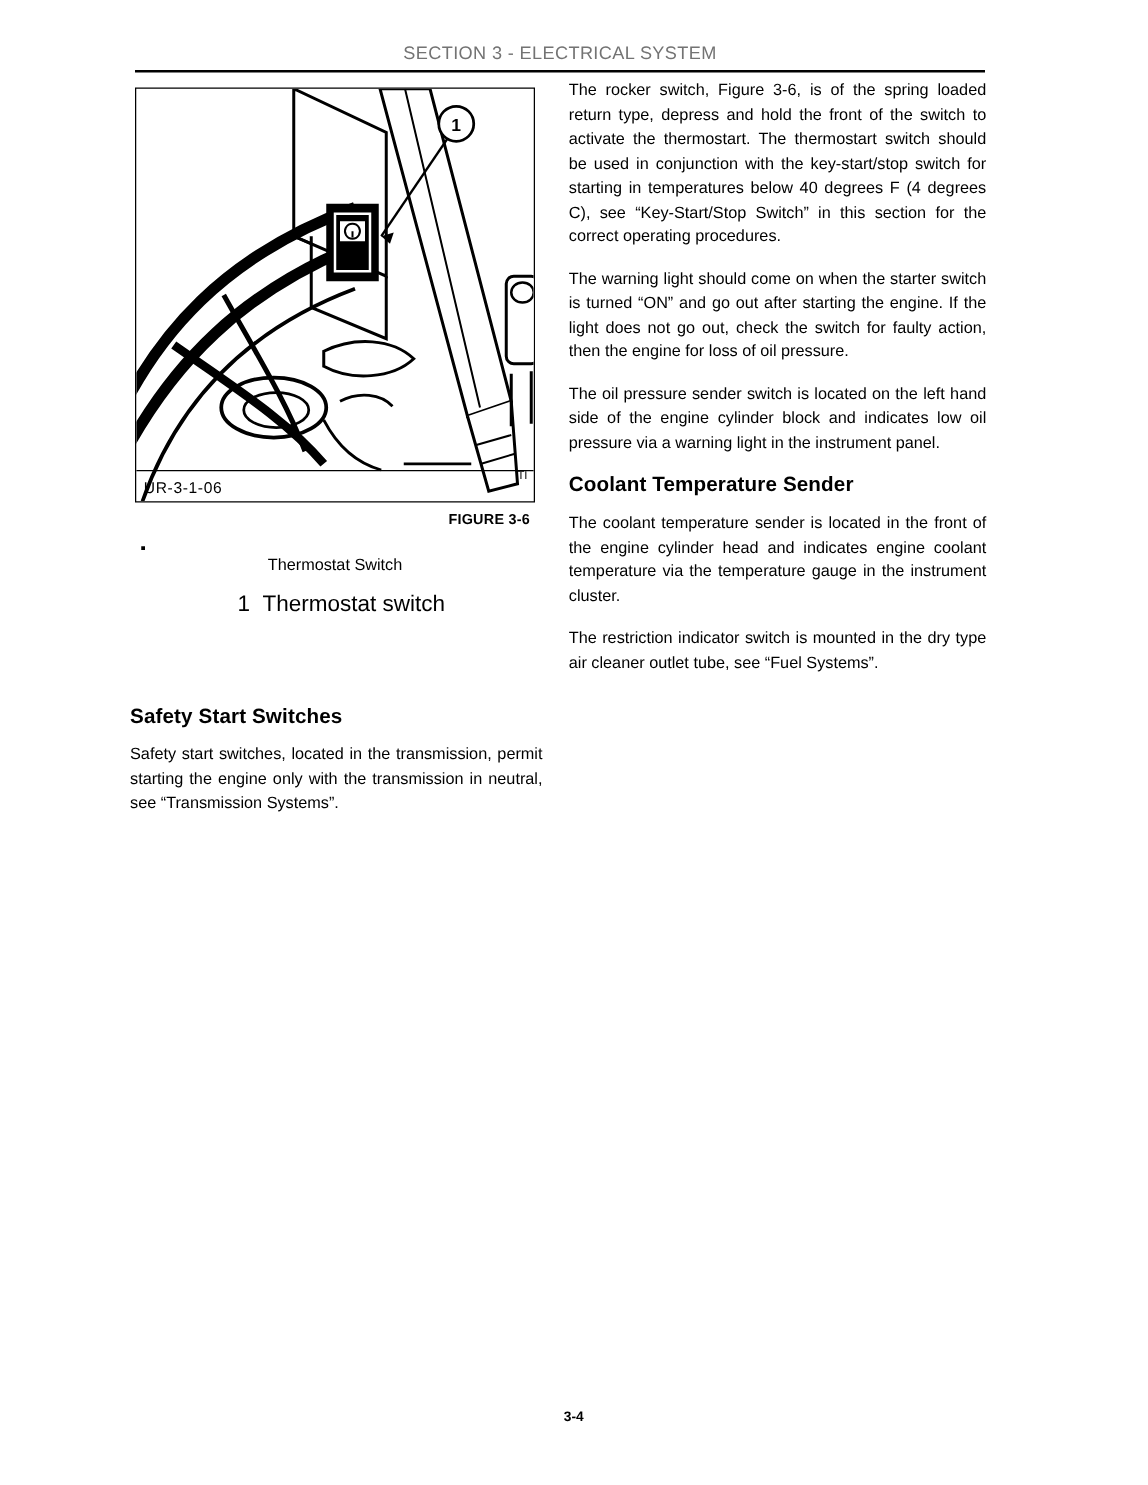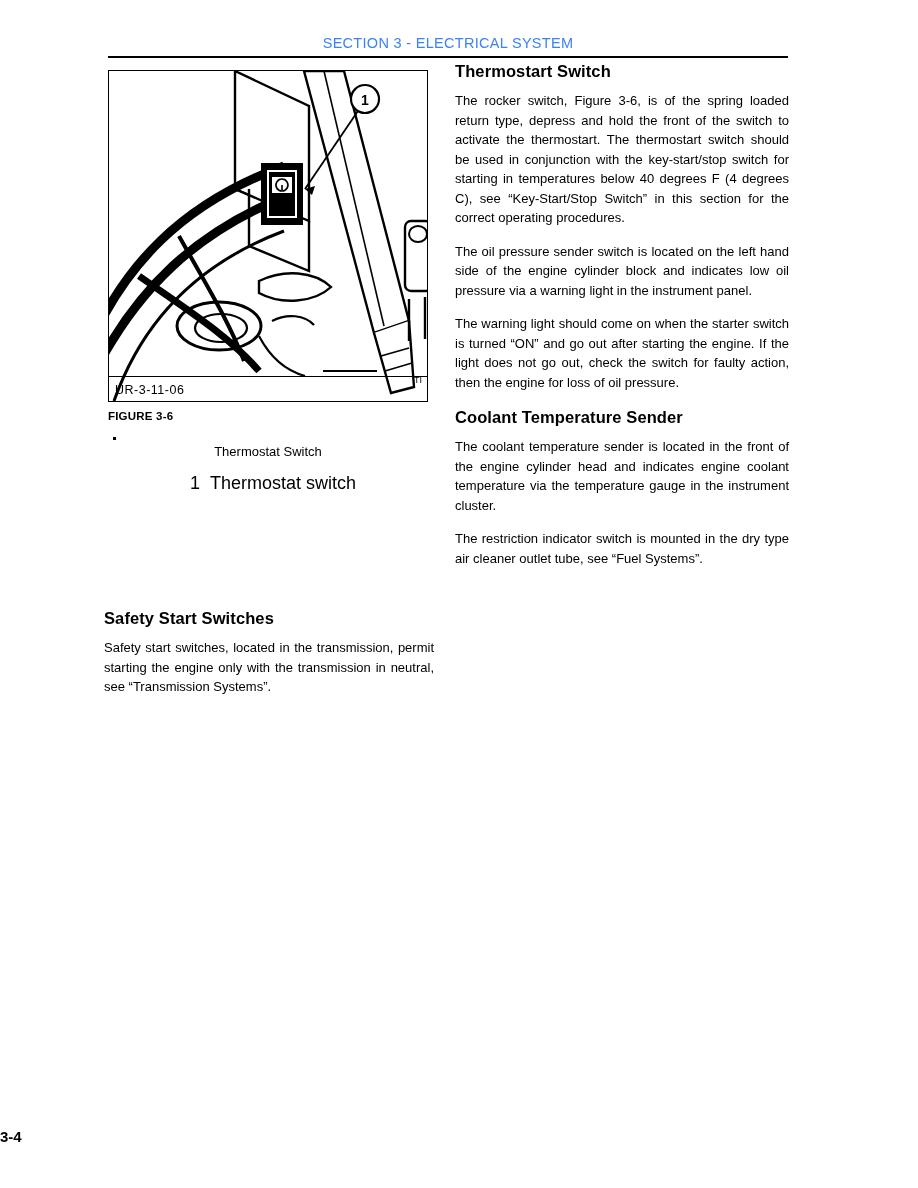--- a/index.html
+++ b/index.html
@@ -27,21 +27,21 @@
   .header {
     position: absolute;
     left: 108px;
     top: 34px;
     width: 680px;
     text-align: center;
   }
   .header-title {
     font-size: 14.5px;
     letter-spacing: 0.3px;
-    color: #3b82f6;
+    color: #737373;
   }
   .header-rule {
     position: absolute;
     left: 108px;
     top: 56px;
     width: 680px;
     height: 2px;
     background: #000;
   }
 
@@ -80,20 +80,21 @@
     position: absolute;
     left: 0;
     right: 0;
     bottom: 24px;
     height: 1.5px;
     background: #000;
   }
 
   .figure-label {
     margin-top: 8px;
+    text-align: right;
     font-size: 11.5px;
     font-weight: bold;
     letter-spacing: 0.2px;
     padding-right: 4px;
   }
   .figure-title {
     margin-top: 22px;
     text-align: center;
     font-size: 13px;
   }
@@ -106,21 +107,21 @@
     display: inline-block;
     width: 20px;
     text-align: right;
     margin-right: 10px;
   }
 
   
   .left-section {
     position: absolute;
     left: 104px;
-    top: 609px;
+    top: 564px;
     width: 330px;
   }
   h2.sec-head {
     font-size: 16.5px;
     font-weight: bold;
     margin: 0 0 10px 0;
     letter-spacing: 0.1px;
   }
   p.body {
     font-size: 13px;
@@ -142,22 +143,22 @@
   .right-col h2.sec-head.spaced {
     margin-top: 16px;
   }
 
   
   .footer {
     position: absolute;
     left: 0;
     top: 1128px;
     width: 918px;
-    text-align: left;
-    font-size: 15px;
+    text-align: center;
+    font-size: 11px;
     font-weight: bold;
   }
 
   
   .stray-dot {
     position: absolute;
     left: 113px;
     top: 437px;
     width: 3px;
     height: 3px;
@@ -227,45 +228,44 @@
 
         <g>
           <path d="M 253 34 L 196 118" stroke="#000" stroke-width="1.8" fill="none"></path>
           <path d="M 196 118 l 10 -3 l -3 9 Z" fill="#000"></path>
           <circle cx="256" cy="28" r="14" fill="#fff" stroke="#000" stroke-width="2.2"></circle>
         </g>
         <text x="256" y="34" text-anchor="middle" font-family="Liberation Sans, sans-serif" font-size="14" font-weight="bold" fill="#000">1</text>
       </svg>
 
       <div class="fig-inner-rule"></div>
-      <div class="fig-caption-id">UR-3-11-06</div>
+      <div class="fig-caption-id">UR-3-1-06</div>
       <div class="fig-caption-tl">TI</div>
     </div>
 
     <div class="figure-label">FIGURE 3-6</div>
     <div class="figure-title">Thermostat Switch</div>
     <div class="figure-key">
       <span class="num">1</span><span>Thermostat switch</span>
     </div>
   </div>
 
   <div class="stray-dot"></div>
 
   <div class="left-section">
     <h2 class="sec-head">Safety Start Switches</h2>
     <p class="body">Safety start switches, located in the transmission, permit starting the engine only with the transmission in neutral, see “Transmission Systems”.</p>
   </div>
 
   <div class="right-col">
 
-    <h2 class="sec-head">Thermostart Switch</h2>
     <p class="body">The rocker switch, Figure 3-6, is of the spring loaded return type, depress and hold the front of the switch to activate the thermostart. The thermostart switch should be used in conjunction with the key-start/stop switch for starting in temperatures below 40 degrees F (4 degrees C), see “Key-Start/Stop Switch” in this section for the correct operating procedures.</p>
 
+    <p class="body">The warning light should come on when the starter switch is turned “ON” and go out after starting the engine. If the light does not go out, check the switch for faulty action, then the engine for loss of oil pressure.</p>
     <p class="body">The oil pressure sender switch is located on the left hand side of the engine cylinder block and indicates low oil pressure via a warning light in the instrument panel.</p>
-    <p class="body">The warning light should come on when the starter switch is turned “ON” and go out after starting the engine. If the light does not go out, check the switch for faulty action, then the engine for loss of oil pressure.</p>
 
     <h2 class="sec-head spaced">Coolant Temperature Sender</h2>
     <p class="body">The coolant temperature sender is located in the front of the engine cylinder head and indicates engine coolant temperature via the temperature gauge in the instrument cluster.</p>
 
     <p class="body">The restriction indicator switch is mounted in the dry type air cleaner outlet tube, see “Fuel Systems”.</p>
   </div>
 
   <div class="footer">3-4</div>
 
 </div>

